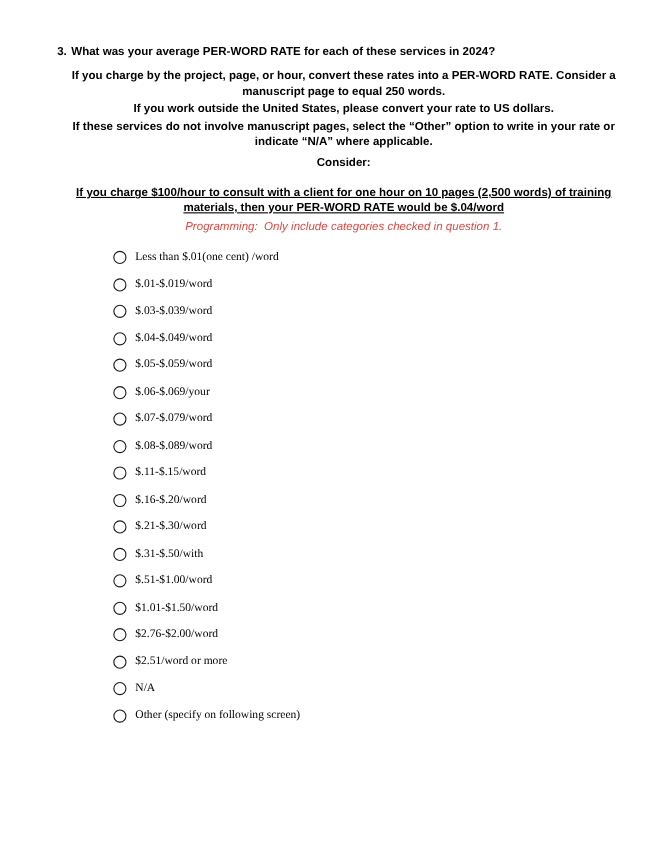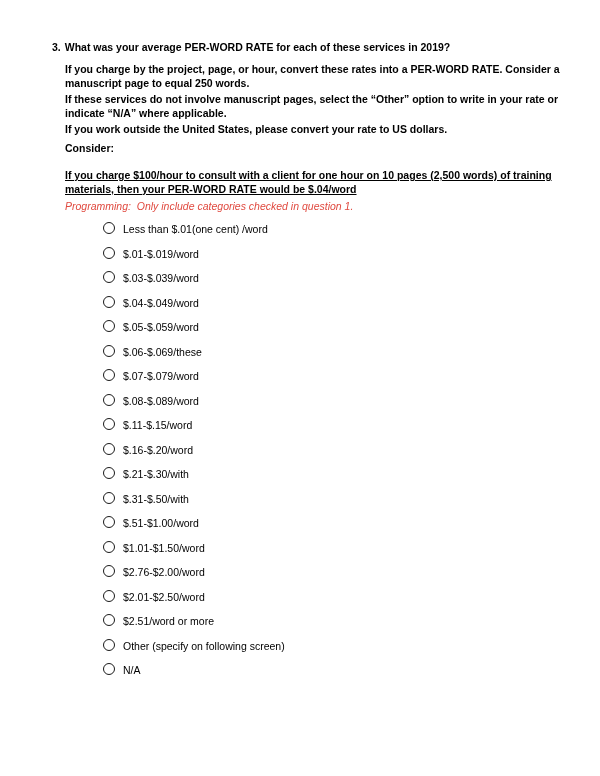--- a/index.html
+++ b/index.html
@@ -25,40 +25,42 @@
     line-height: 14px;
     max-width: 510px;
   }
   .qnum { margin-right: 4px; white-space: nowrap; }
   .para {
     margin: 0 0 0 13px;
     font-size: 10.5px;
     font-weight: bold;
     line-height: 14px;
     max-width: 498px;
+    text-align: center;
   }
   .p-first   { margin-top: 8px; }
   .p-mid     { margin-top: 2px; }
   .example-label { margin-top: 5px; }
   .example-text  { margin-top: 13px; text-decoration: underline; }
   .programming {
     margin-top: 3px;
     font-weight: normal;
     color: #e0493f;
     white-space: pre-wrap;
     font-style: italic;
   }
   .options {
     margin-top: 9px;
     margin-left: 51px;
   }
   .option {
     display: flex;
-    align-items: flex-start;
+    align-items: center;
     height: 24.5px;
+    font-family: Liberation Serif, serif;
   }
   .radio {
     width: 10px;
     height: 10px;
     border: 1.2px solid #1a1a1a;
     border-radius: 50%;
     background: #ffffff;
     box-sizing: content-box;
     flex: 0 0 auto;
     margin-right: 8px;
@@ -71,28 +73,28 @@
     color: #000000;
   }
 </style>
 </head>
 <body>
 
 <div class="page">
 
   <div class="question">
     <span class="qnum">3.</span>
-    <span class="qtext">What was your average PER-WORD RATE for each of these services in 2019?</span>
+    <span class="qtext">What was your average PER-WORD RATE for each of these services in 2024?</span>
   </div>
 
   <p class="para p-first">If you charge by the project, page, or hour, convert these rates into a PER-WORD RATE. Consider a manuscript page to equal 250 words.</p>
 
+  <p class="para p-mid">If you work outside the United States, please convert your rate to US dollars.</p>
+
   <p class="para p-mid">If these services do not involve manuscript pages, select the “Other” option to write in your rate or indicate “N/A” where applicable.</p>
-
-  <p class="para p-mid">If you work outside the United States, please convert your rate to US dollars.</p>
 
   <p class="para example-label">Consider:</p>
 
   <p class="para example-text">If you charge $100/hour to consult with a client for one hour on 10 pages (2,500 words) of training materials, then your PER-WORD RATE would be $.04/word</p>
 
   <p class="para programming">Programming:  Only include categories checked in question 1.</p>
 
   <div class="options" id="options-list">
   <div class="option">
     <span class="radio"></span>
@@ -115,21 +117,21 @@
     <span class="option-label">$.04-$.049/word</span>
   </div>
 
   <div class="option">
     <span class="radio"></span>
     <span class="option-label">$.05-$.059/word</span>
   </div>
 
   <div class="option">
     <span class="radio"></span>
-    <span class="option-label">$.06-$.069/these</span>
+    <span class="option-label">$.06-$.069/your</span>
   </div>
 
   <div class="option">
     <span class="radio"></span>
     <span class="option-label">$.07-$.079/word</span>
   </div>
 
   <div class="option">
     <span class="radio"></span>
     <span class="option-label">$.08-$.089/word</span>
@@ -141,21 +143,21 @@
     <span class="option-label">$.11-$.15/word</span>
   </div>
 
   <div class="option">
     <span class="radio"></span>
     <span class="option-label">$.16-$.20/word</span>
   </div>
 
   <div class="option">
     <span class="radio"></span>
-    <span class="option-label">$.21-$.30/with</span>
+    <span class="option-label">$.21-$.30/word</span>
   </div>
 
   <div class="option">
     <span class="radio"></span>
     <span class="option-label">$.31-$.50/with</span>
   </div>
 
   <div class="option">
     <span class="radio"></span>
     <span class="option-label">$.51-$1.00/word</span>
@@ -164,34 +166,30 @@
   <div class="option">
     <span class="radio"></span>
     <span class="option-label">$1.01-$1.50/word</span>
   </div>
 
   <div class="option">
     <span class="radio"></span>
     <span class="option-label">$2.76-$2.00/word</span>
   </div>
 
-  <div class="option">
-    <span class="radio"></span>
-    <span class="option-label">$2.01-$2.50/word</span>
-  </div>
 
   <div class="option">
     <span class="radio"></span>
     <span class="option-label">$2.51/word or more</span>
   </div>
 
   <div class="option">
     <span class="radio"></span>
-    <span class="option-label">Other (specify on following screen)</span>
+    <span class="option-label">N/A</span>
   </div>
 
   <div class="option">
     <span class="radio"></span>
-    <span class="option-label">N/A</span>
+    <span class="option-label">Other (specify on following screen)</span>
   </div>
 </div>
 
 </div>
 
 </body></html>

